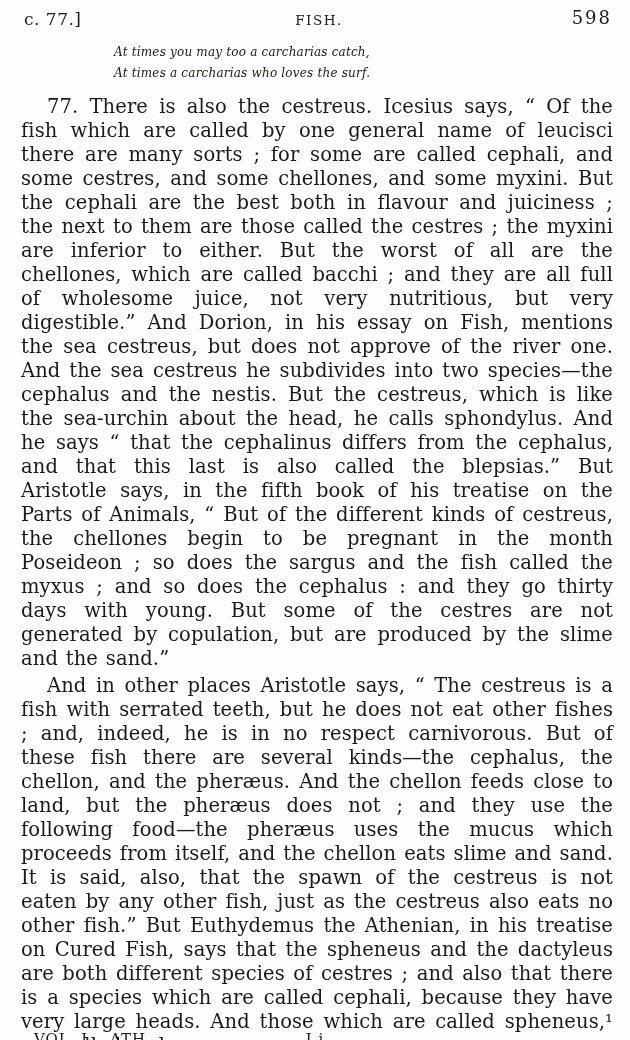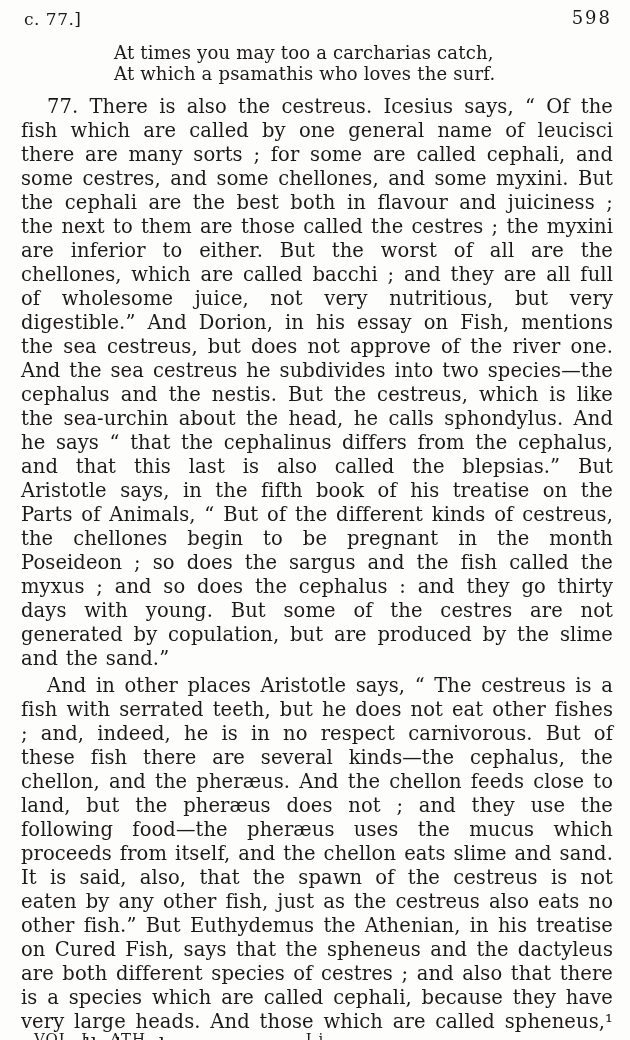--- a/index.html
+++ b/index.html
@@ -47,25 +47,26 @@
     top: 0;
     font-size: 18px;
     letter-spacing: 2px;
   }
   
   .content {
     padding: 42px 17px 0 21px;
   }
   .verse {
     margin-left: 93px;
-    font-size: 18px;
+    font-size: 12px;
     line-height: 21px;
     letter-spacing: 0.2px;
     margin-bottom: 11px;
     font-weight: 500;
+    font-style: italic;
   }
   .para {
     margin: 0;
     margin-top: 3px;
     font-size: 19.5px;
     line-height: 24px;
     text-align: justify;
     text-indent: 26px;
     word-spacing: 1.5px;
     letter-spacing: 0.1px;
@@ -96,28 +97,29 @@
     text-align: center;
   }
 </style>
 </head>
 <body>
 
 <div class="page">
 
   <div class="header">
     <span class="h-left">c. 77.]</span>
+    <span class="h-center">FISH.</span>
     <span class="h-right">598</span>
   </div>
 
   <div class="content">
 
     <div class="verse">
       <div class="verse-line">At times you may too a carcharias catch,</div>
-      <div class="verse-line">At which a psamathis who loves the surf.</div>
+      <div class="verse-line">At times a carcharias who loves the surf.</div>
     </div>
 
 
     <p class="para">77. There is also the cestreus.  Icesius says, “ Of the fish which are called by one general name of leucisci there are many sorts ; for some are called cephali, and some cestres, and some chellones, and some myxini.  But the cephali are the best both in flavour and juiciness ; the next to them are those called the cestres ; the myxini are inferior to either. But the worst of all are the chellones, which are called bacchi ; and they are all full of wholesome juice, not very nutritious, but very digestible.”  And Dorion, in his essay on Fish, mentions the sea cestreus, but does not approve of the river one. And the sea cestreus he subdivides into two species—the cephalus and the nestis.  But the cestreus, which is like the sea-urchin about the head, he calls sphondylus.  And he says “ that the cephalinus differs from the cephalus, and that this last is also called the blepsias.”  But Aristotle says, in the fifth book of his treatise on the Parts of Animals, “ But of the different kinds of cestreus, the chellones begin to be pregnant in the month Poseideon ; so does the sargus and the fish called the myxus ; and so does the cephalus : and they go thirty days with young.  But some of the cestres are not generated by copulation, but are produced by the slime and the sand.”</p>
 
     <p class="para">And in other places Aristotle says, “ The cestreus is a fish with serrated teeth, but he does not eat other fishes ; and, indeed, he is in no respect carnivorous.  But of these fish there are several kinds—the cephalus, the chellon, and the pheræus. And the chellon feeds close to land, but the pheræus does not ; and they use the following food—the pheræus uses the mucus which proceeds from itself, and the chellon eats slime and sand.  It is said, also, that the spawn of the cestreus is not eaten by any other fish, just as the cestreus also eats no other fish.”  But Euthydemus the Athenian, in his treatise on Cured Fish, says that the spheneus and the dactyleus are both different species of cestres ; and also that there is a species which are called cephali, because they have very large heads. And those which are called spheneus,¹ are called so because</p>
 
   </div>
 
   <div class="bottom-sig">

